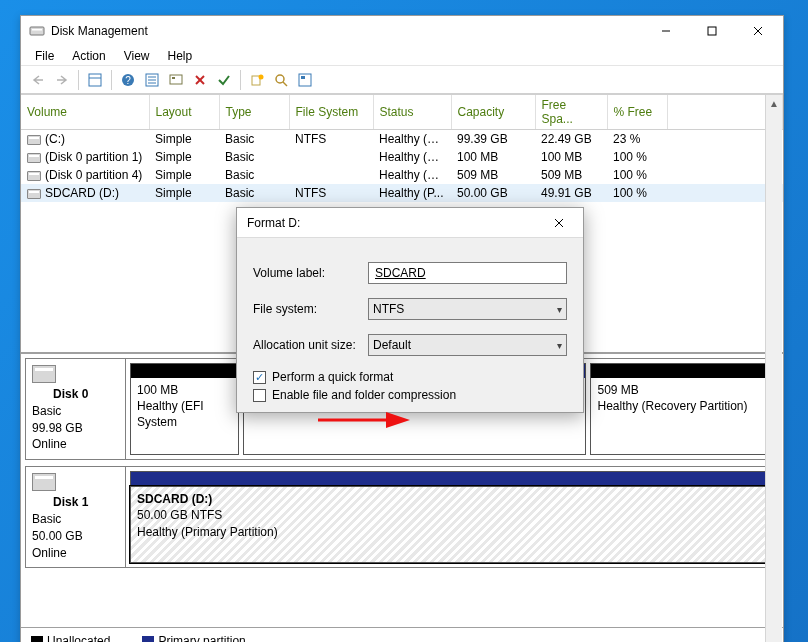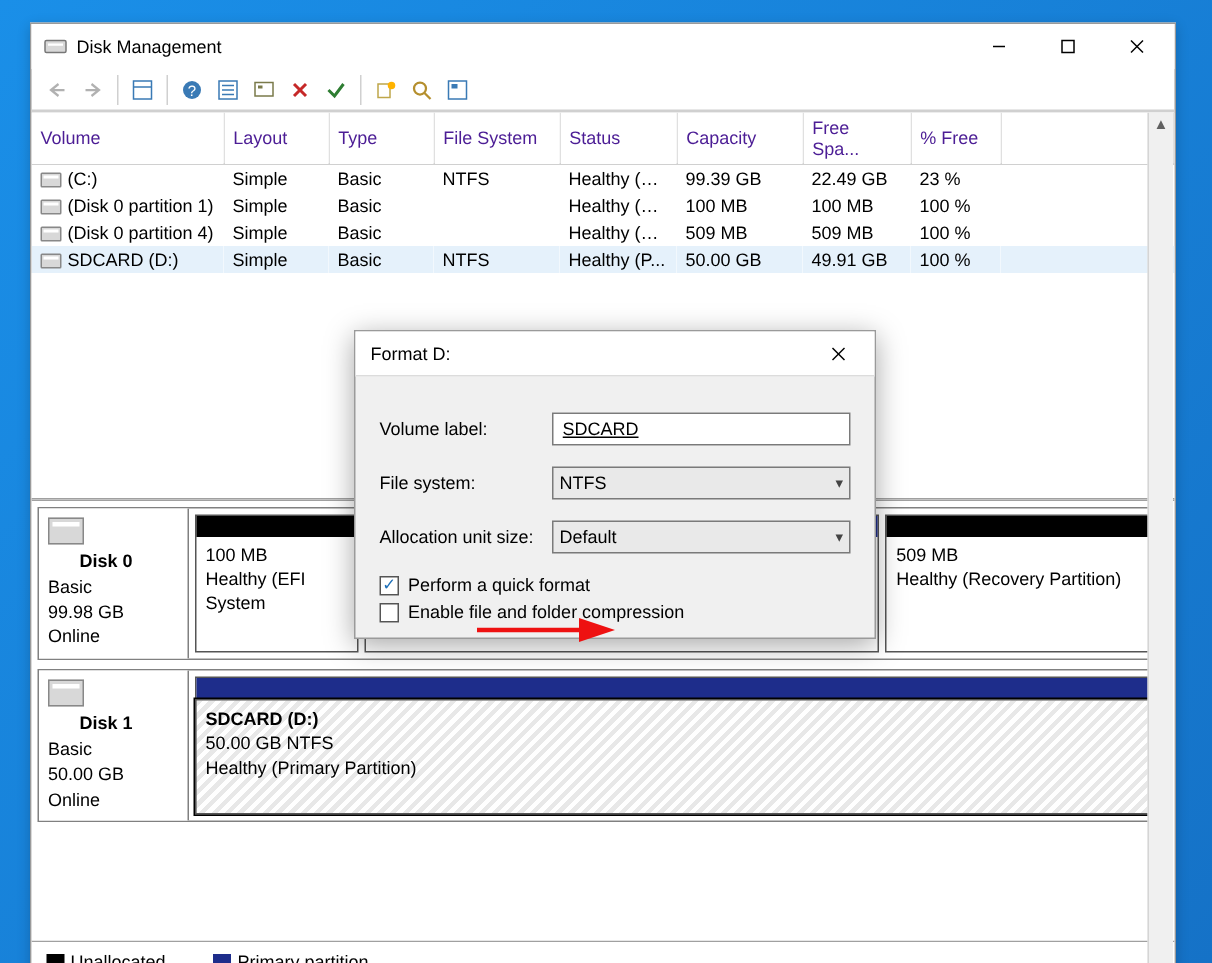--- a/index.html
+++ b/index.html
@@ -89,21 +89,21 @@
   }
   .vol-list table { width: 100%; border-collapse: collapse; table-layout: fixed; }
   .vol-list th {
     text-align: left;
     font-weight: normal;
     font-size: 12px;
     padding: 3px 6px;
     background: #fff;
     border-right: 1px solid #e0e0e0;
     border-bottom: 1px solid #d0d0d0;
-    color:#4c1d95;
+    color:#4d7c0f;
     position: relative;
   }
   .vol-list td {
     padding: 2px 6px;
     font-size: 12px;
     white-space: nowrap;
     overflow: hidden;
     text-overflow: ellipsis;
   }
   .vol-list tr.selected td { background: #e5f1fb; }
@@ -193,21 +193,21 @@
     align-items:center;
     font-size:12px;
     background:#fff;
   }
   .legend .swatch { width:12px; height:12px; display:inline-block; margin-right:4px; vertical-align:middle; }
 
   
   .dialog {
     position:absolute;
     left:236px;
-    top:220px;
+    top:207px;
     width:348px;
     background:#f0f0f0;
     border:1px solid #9a9a9a;
     box-shadow:0 4px 18px rgba(0,0,0,0.35);
     font-size:12px;
   }
   .dialog .dtitle {
     height:30px;
     display:flex;
     align-items:center;
@@ -289,20 +289,26 @@
           </svg>
         </div>
       <div class="winbtn">
           <svg width="10" height="10">
             <line x1="1" y1="1" x2="9" y2="9" stroke="#000"></line>
             <line x1="9" y1="1" x2="1" y2="9" stroke="#000"></line>
           </svg>
         </div>
     </div>
 
+    <div class="menubar">
+      <div class="menuitem">File</div>
+      <div class="menuitem">Action</div>
+      <div class="menuitem">View</div>
+      <div class="menuitem">Help</div>
+    </div>
 
     <div class="toolbar">
       <div class="tbtn disabled">
           <svg width="14" height="12">
             <path d="M8 2 L3 6 L8 10 M3 6 H12" fill="none" stroke="#555" stroke-width="1.5"></path>
           </svg>
         </div>
       <div class="tbtn disabled">
           <svg width="14" height="12">
             <path d="M6 2 L11 6 L6 10 M11 6 H2" fill="none" stroke="#555" stroke-width="1.5"></path>

